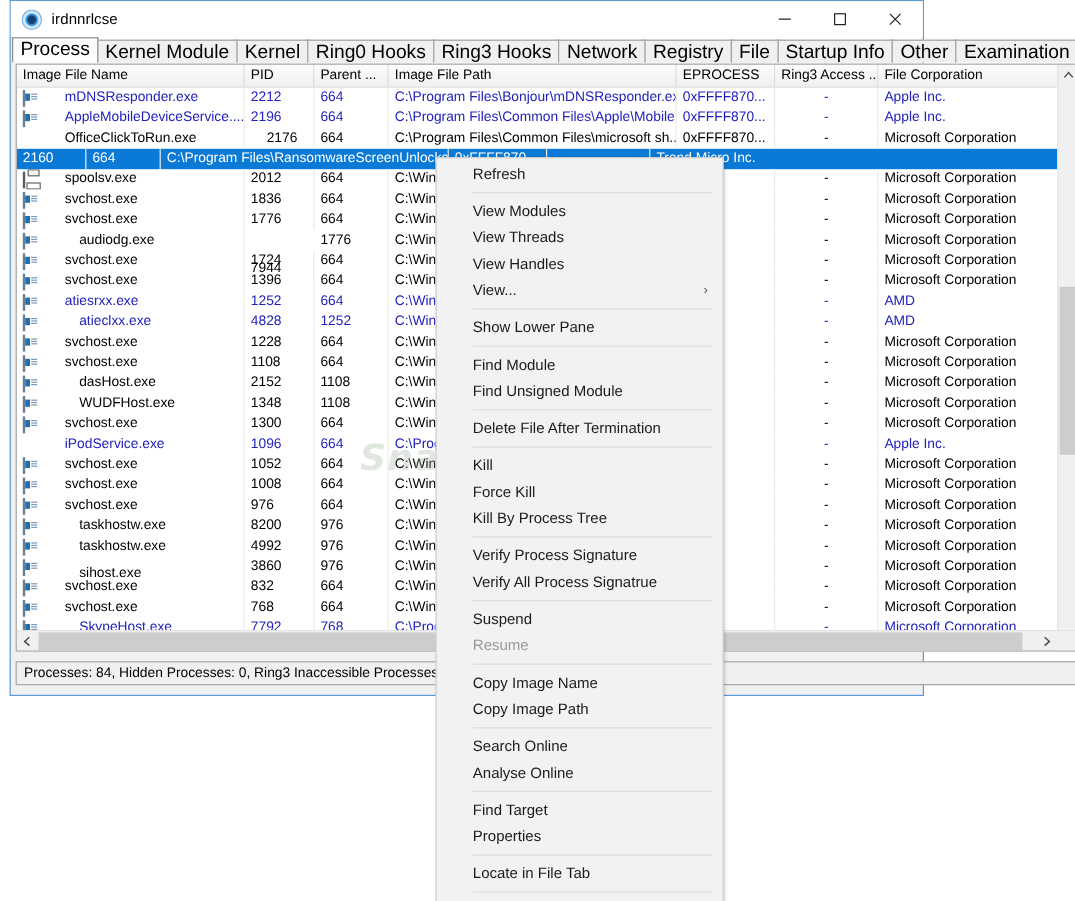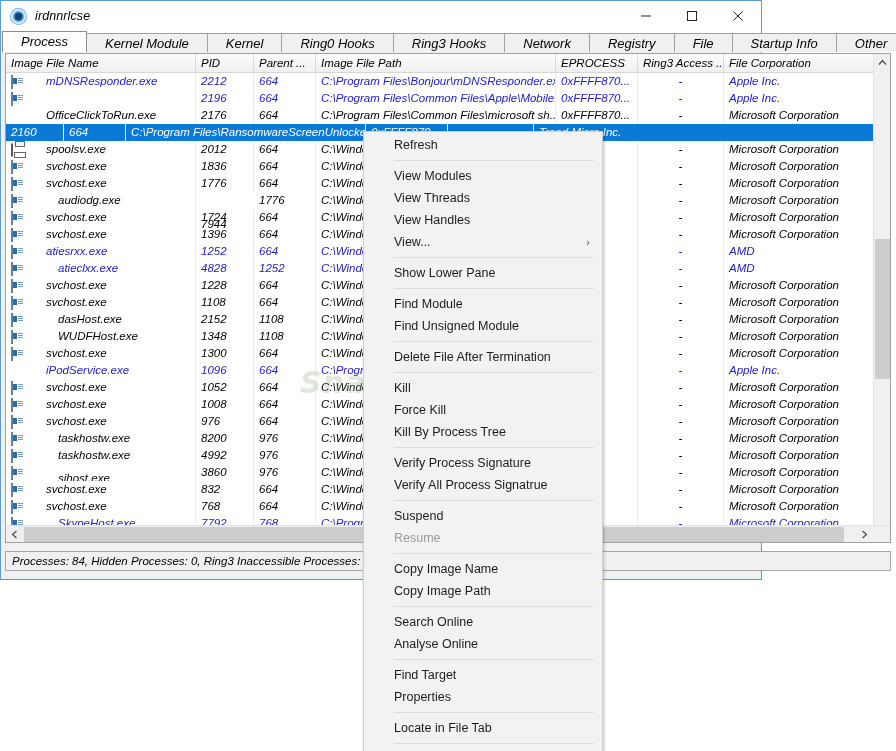--- a/index.html
+++ b/index.html
@@ -11,27 +11,26 @@
   }
   #app {
     position: relative;
     width: 896px; height: 751px;
     background: #ffffff;
   }
 
   
   .window {
     position: absolute;
-    left: 0; top: 0;
+    left: 8px; top: 0;
     width: 762px;
     height: 580px;
     background: #f0f0f0;
     border: 1px solid #5b9bd5;
     box-sizing: border-box;
-    font-style: italic;
   }
   .titlebar {
     position: relative;
     height: 30px;
     background: #ffffff;
     display: flex;
     align-items: center;
     box-sizing: border-box;
   }
   .title-icon {
@@ -73,22 +72,22 @@
     position: relative;
     height: 21px;
     margin: 0 1px;
     display: flex;
     align-items: flex-end;
     background: #ffffff;
   }
   .tab {
     height: 19px;
     line-height: 19px;
-    padding: 0 18px;
-    font-size: 13px;
+    padding: 0 6px;
+    font-size: 16px;
     color: #000;
     background: #f0f0f0;
     border: 1px solid #a0a0a0;
     border-bottom: none;
     margin-right: -1px;
     box-sizing: border-box;
     white-space: nowrap;
   }
   .tab.active {
     background: #fdfdfd;
@@ -414,34 +413,35 @@
             <div class="cell c-pid" style="color: rgb(34, 34, 187);">2212</div>
             <div class="cell c-par" style="color: rgb(34, 34, 187);">664</div>
             <div class="cell c-path" style="color: rgb(34, 34, 187);">C:\Program Files\Bonjour\mDNSResponder.exe</div>
             <div class="cell c-epr" style="color: rgb(34, 34, 187);">0xFFFF870...</div>
             <div class="cell c-r3 center" style="color: rgb(34, 34, 187);">-</div>
             <div class="cell c-corp" style="color: rgb(34, 34, 187);">Apple Inc.</div>
           </div>
           <div class="lv-row">
             <div class="cell c-name">
               <span class="ico"><span class="ico-app"></span></span>
+              <span class="indent1 blue" style="color: rgb(34, 34, 187);">AppleMobileDeviceService....</span>
             </div>
             <div class="cell c-pid" style="color: rgb(34, 34, 187);">2196</div>
             <div class="cell c-par" style="color: rgb(34, 34, 187);">664</div>
             <div class="cell c-path" style="color: rgb(34, 34, 187);">C:\Program Files\Common Files\Apple\Mobile...</div>
             <div class="cell c-epr" style="color: rgb(34, 34, 187);">0xFFFF870...</div>
             <div class="cell c-r3 center" style="color: rgb(34, 34, 187);">-</div>
             <div class="cell c-corp" style="color: rgb(34, 34, 187);">Apple Inc.</div>
           </div>
           <div class="lv-row">
             <div class="cell c-name">
               <span class="ico"><span class="ico-office"></span></span>
               <span class="indent1 " style="color: rgb(0, 0, 0);">OfficeClickToRun.exe</span>
             </div>
-            <div class="cell c-pid" style="color: rgb(0, 0, 0);">2176</div>
+            <div class="cell c-pid" style="color: rgb(0, 0, 0); text-align: center;">2176</div>
             <div class="cell c-par" style="color: rgb(0, 0, 0);">664</div>
             <div class="cell c-path" style="color: rgb(0, 0, 0);">C:\Program Files\Common Files\microsoft sh...</div>
             <div class="cell c-epr" style="color: rgb(0, 0, 0);">0xFFFF870...</div>
             <div class="cell c-r3 center" style="color: rgb(0, 0, 0);">-</div>
             <div class="cell c-corp" style="color: rgb(0, 0, 0);">Microsoft Corporation</div>
           </div>
           <div class="lv-row selected">
             <div class="cell c-pid" style="color: rgb(255, 255, 255);">2160</div>
             <div class="cell c-par" style="color: rgb(255, 255, 255);">664</div>
             <div class="cell c-path" style="color: rgb(255, 255, 255);">C:\Program Files\RansomwareScreenUnlocke...</div>

